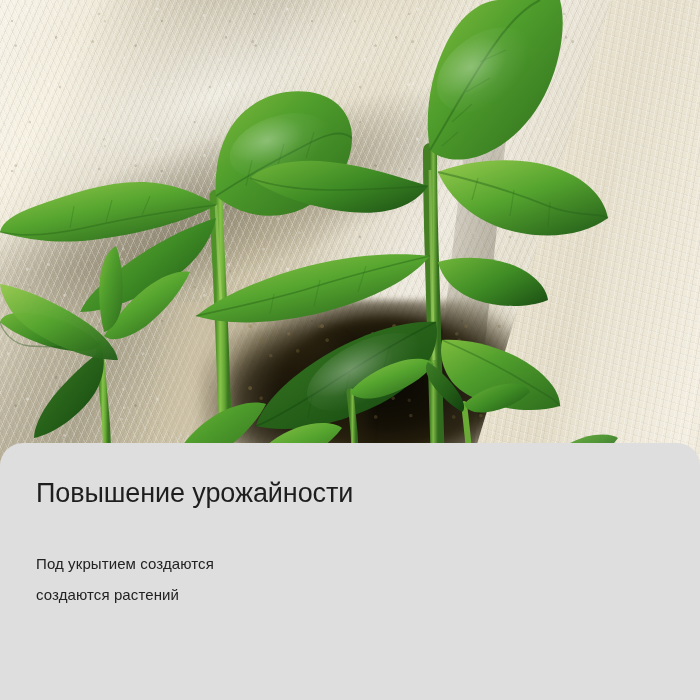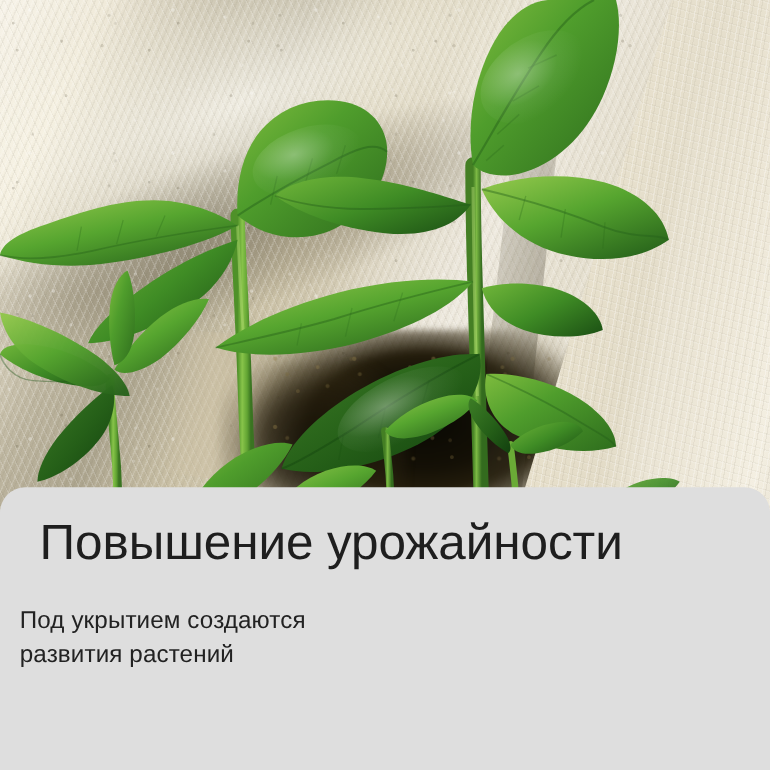--- a/index.html
+++ b/index.html
@@ -223,32 +223,32 @@
   #card {
     position:absolute;
     left:0; top:443px;
     width:700px; height:257px;
     background:#dedede;
     border-radius:23px 23px 0 0;
   }
   #card-title {
     position:absolute;
     left:36px; top:473px;
-    font-size:45px;
+    font-size:27px;
     line-height:40px;
     font-weight:400;
     color:#1e1e1e;
     letter-spacing:-0.1px;
     white-space:nowrap;
   }
   #card-body {
     position:absolute;
-    left:18px; top:548px;
+    left:36px; top:548px;
     width:600px;
-    font-size:22px;
+    font-size:15px;
     line-height:31px;
     font-weight:400;
     color:#222222;
     letter-spacing:0.1px;
   }
   #card-body .bl { display:block; }
 </style>
 </head>
 <body>
 
@@ -398,16 +398,16 @@
                C330 444 310 458 288 466 C270 472 256 473 248 470 Z" fill="url(#lf2)"></path>
       <path d="M540 470 C548 456 564 444 582 438 C598 433 612 434 618 438
                C608 452 590 464 570 470 Z" fill="url(#lf3)" opacity=".9"></path>
     </svg>
   </div>
 
   <div id="card"></div>
   <div id="card-title">Повышение урожайности</div>
   <div id="card-body">
     <span class="bl">Под укрытием создаются</span>
-    <span class="bl">развития растений</span>
+    <span class="bl">создаются растений</span>
   </div>
 
 </div>
 
 </body></html>

